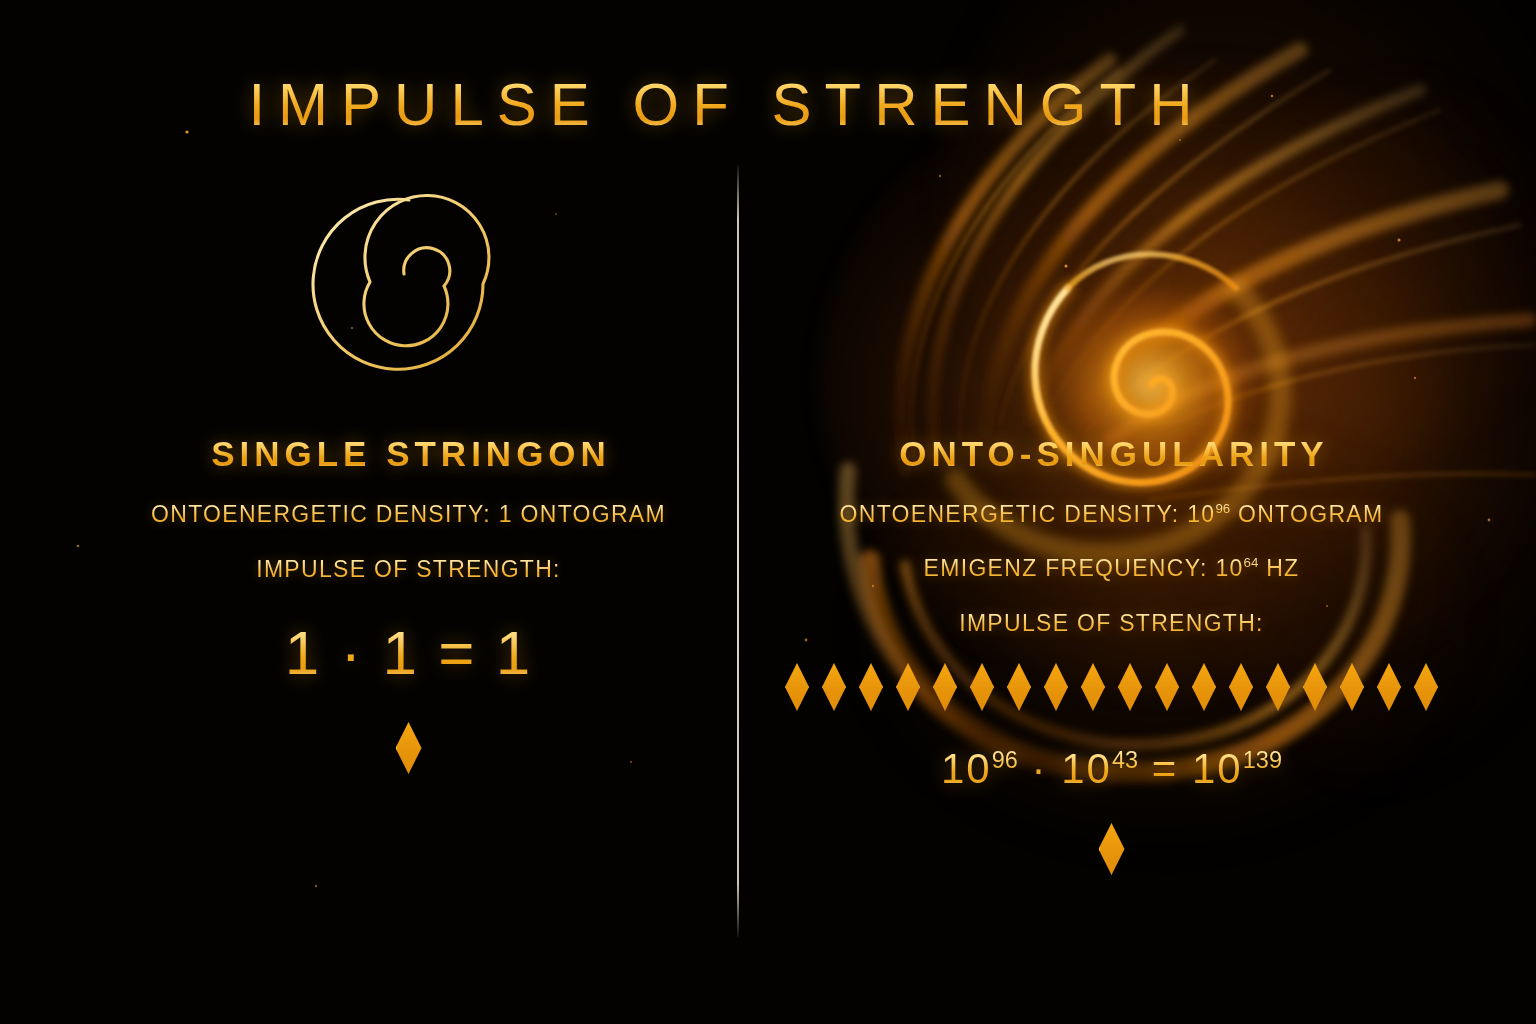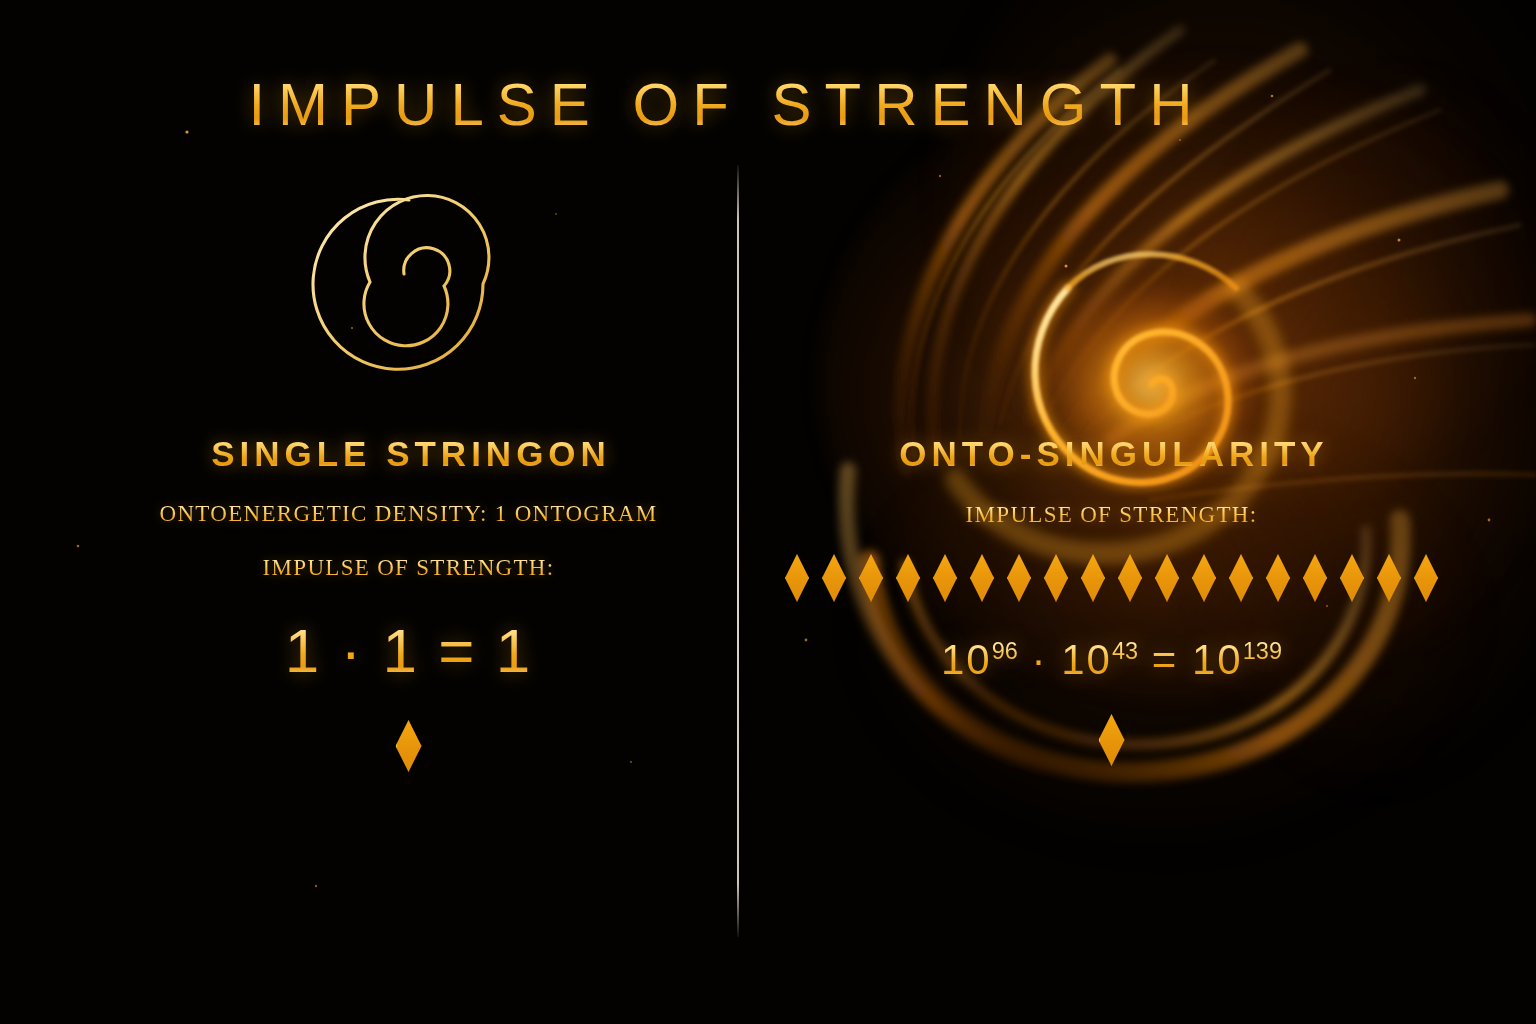--- a/index.html
+++ b/index.html
@@ -164,21 +164,20 @@
     font-weight:400;
     letter-spacing:1.3px;
     margin-top:27px;
     background:linear-gradient(180deg,
         #fff0c4 0%, #ffdc84 30%, #f3ad22 64%, #f7c04e 90%);
     -webkit-background-clip:text;
     background-clip:text;
     color:transparent;
     -webkit-text-fill-color:transparent;
     filter:drop-shadow(0 0 6px rgba(235,155,20,0.35));
-    font-family:Liberation Serif, serif;
   }
   .stat sup {
     font-size:0.58em;
     vertical-align:super;
     letter-spacing:0px;
   }
 
   .label-impulse { margin-top:28px; }
 
   .equation {
@@ -394,21 +393,31 @@
         <span class="diamond"></span>
       </div>
   </div>
 
   <div class="panel panel-right">
 
     <div class="emblem-wrap"></div>
 
     <div class="panel-title">ONTO-SINGULARITY</div>
 
-
+    <div class="stat">
+      <span>ONTOENERGETIC DENSITY:</span>
+      <span>10</span><sup>96</sup>
+      <span>ONTOGRAM</span>
+    </div>
+
+    <div class="stat">
+      <span>EMIGENZ FREQUENCY:</span>
+      <span>10</span><sup>64</sup>
+      <span>HZ</span>
+    </div>
 
     <div class="stat label-impulse">IMPULSE OF STRENGTH:</div>
 
     <div class="diamond-row">
         <span class="diamond"></span>
         <span class="diamond"></span>
         <span class="diamond"></span>
         <span class="diamond"></span>
         <span class="diamond"></span>
         <span class="diamond"></span>

